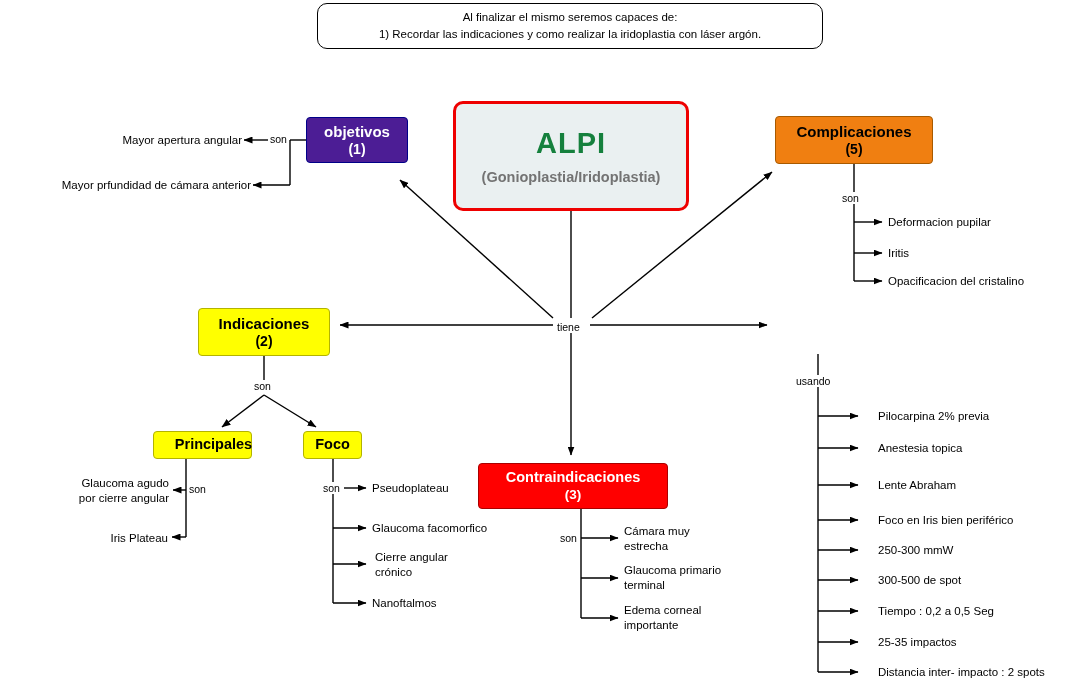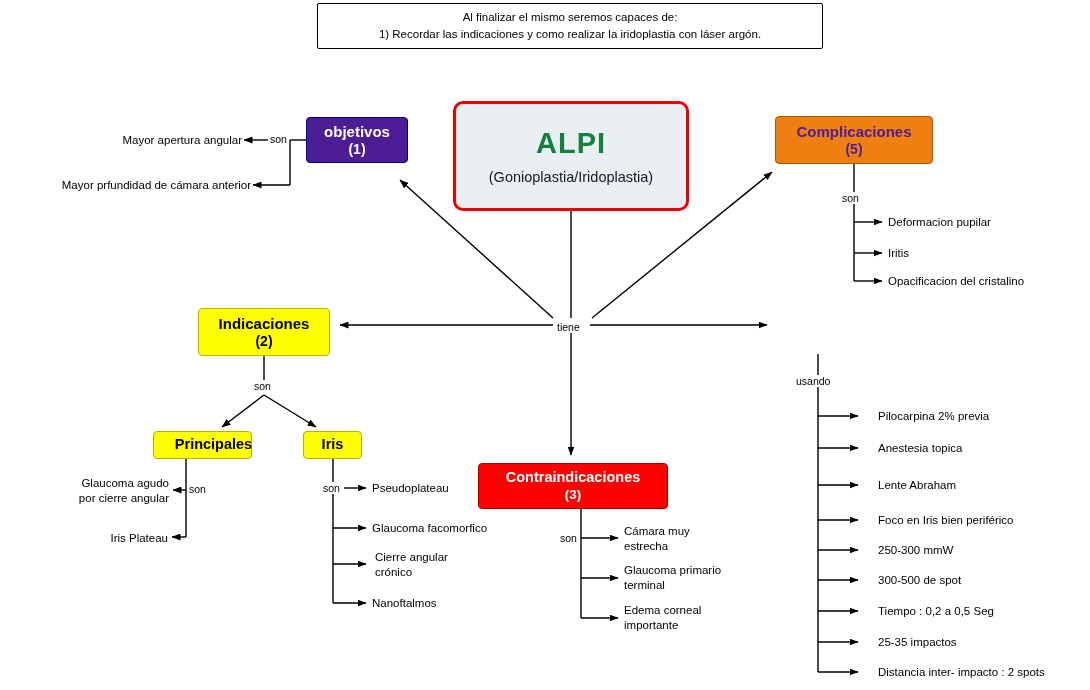--- a/index.html
+++ b/index.html
@@ -42,58 +42,58 @@
 
   
   .legend {
     position: absolute;
     left: 317px;
     top: 3px;
     width: 504px;
     height: 44px;
     border: 1px solid #000000;
     background: #ffffff;
-    border-radius: 2px;
+    border-radius: 10px;
     display: flex;
     flex-direction: column;
     align-items: center;
     justify-content: center;
     font-size: 11.5px;
     color: #000000;
     line-height: 1.45;
   }
 
   
   .n-alpi {
     left: 453px; top: 101px; width: 236px; height: 110px;
     background: #eaf0f1;
     border: 3px solid #ee0000;
     border-radius: 10px;
   }
   .n-alpi .node-title { font-size: 29px; color: #15803d; letter-spacing: 1px; }
-  .n-alpi .node-sub { font-size: 14.5px; color: #0f172a; margin-top: 8px; font-weight: normal; }
+  .n-alpi .node-sub { font-size: 14.5px; color: #737373; margin-top: 8px; font-weight: bold; }
 
   
   .n-objetivos {
     left: 306px; top: 117px; width: 102px; height: 46px;
     background: #4c1d95;
     border: 1px solid #000088;
     border-radius: 4px;
     color: #ffffff;
   }
   .n-objetivos .node-title { font-size: 15px; }
   .n-objetivos .node-sub { font-size: 14px; }
 
   
   .n-complicaciones {
     left: 775px; top: 116px; width: 158px; height: 48px;
     background: #f07f11;
     border: 1px solid #a85a00;
     border-radius: 4px;
-    color: #4c1d95;
+    color: #000000;
   }
   .n-complicaciones .node-title { font-size: 15px; }
   .n-complicaciones .node-sub { font-size: 14px; }
 
   
   .n-indicaciones {
     left: 198px; top: 308px; width: 132px; height: 48px;
     background: #ffff00;
     border: 1px solid #b3b300;
     border-radius: 4px;
@@ -254,21 +254,21 @@
   <div class="node n-contraindicaciones">
     <div class="node-title">Contraindicaciones</div>
     <div class="node-sub">(3)</div>
   </div>
 
   <div class="node n-principales">
     <div class="node-title">Principales</div>
   </div>
 
   <div class="node n-otras">
-    <div class="node-title">Iris</div>
+    <div class="node-title">Foco</div>
   </div>
 
   <div class="link-label" style="left:556px; top:321px;">tiene</div>
   <div class="link-label" style="left:269px; top:133px;">son</div>
   <div class="link-label" style="left:841px; top:192px;">son</div>
   <div class="link-label" style="left:253px; top:380px;">son</div>
   <div class="link-label" style="left:188px; top:483px;">son</div>
   <div class="link-label" style="left:322px; top:482px;">son</div>
   <div class="link-label" style="left:559px; top:532px;">son</div>
   <div class="link-label" style="left:795px; top:375px;">usando</div>

